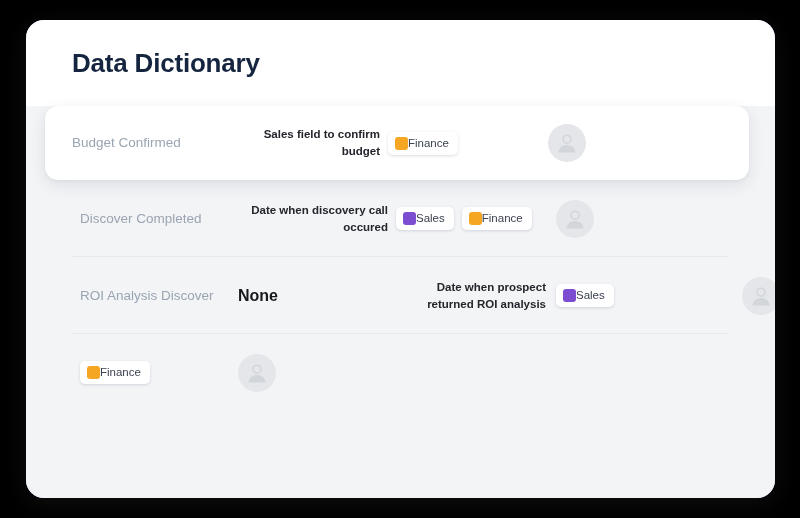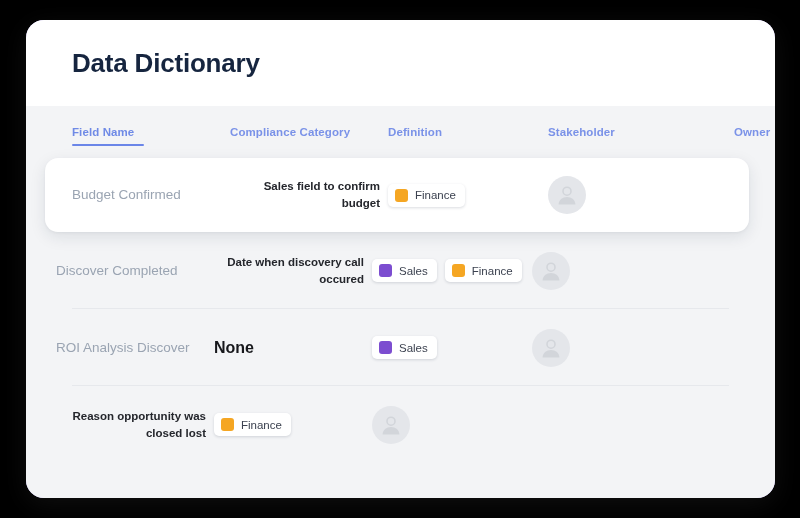--- a/index.html
+++ b/index.html
@@ -94,21 +94,21 @@
   }
   .row {
     height: 77px;
     position: relative;
   }
   .row .grid-inner {
     display: grid;
     grid-template-columns: 158px 158px 160px 186px 90px;
     align-items: center;
     height: 100%;
-    padding-left: 30px;
+    padding-left: 54px;
   }
 
   
   .row.selected {
     background: #ffffff;
     border-radius: 13px;
     margin: 0 26px 0 19px;
     box-shadow: 0 5px 16px rgba(22,37,63,0.10), 0 1px 3px rgba(22,37,63,0.05);
     height: 74px;
   }
@@ -146,22 +146,21 @@
   }
 
   
   .tags {
     display: flex;
     gap: 8px;
     align-items: center;
   }
   .tag {
     display: inline-flex;
-    align-items: center;
-    gap: 7px;
+    align-items: flex-start;
     background: #ffffff;
     border-radius: 5px;
     padding: 5px 9px 5px 7px;
     box-shadow: 0 1px 3px rgba(22,37,63,0.16);
     white-space: nowrap;
   }
   .tag .swatch {
     width: 13px;
     height: 13px;
     border-radius: 3px;
@@ -190,27 +189,20 @@
 <div id="app">
 
   <div class="card">
 
     <div class="title-bar">
       <div class="title">Data Dictionary</div>
     </div>
 
     <div class="table-region">
 
-      <div class="grid col-head-row" id="col-head-row">
-          <div class="col-head active">Field Name<span class="underline"></span></div>
-          <div class="col-head">Compliance Category</div>
-          <div class="col-head">Definition</div>
-          <div class="col-head">Stakeholder</div>
-          <div class="col-head">Owner</div>
-        </div>
 
       <div class="rows" id="table-body">
           <div class="row selected">
             <div class="grid-inner">
               <div class="field-name">Budget Confirmed</div>
               <div class="definition">Sales field to confirm budget</div>
               <div class="tags">
                 <div class="tag">
                   <span class="swatch" style="background: rgb(245, 166, 35);"></span>
                   <span class="tag-label">Finance</span>
@@ -244,38 +236,38 @@
                   <path d="M3.6 21.5c0-4.6 3.8-7.6 8.4-7.6s8.4 3 8.4 7.6" fill="#d2d5da"></path>
                 </svg>
               </div>
             </div>
             <div class="row-divider"></div>
           </div>
           <div class="row">
             <div class="grid-inner">
               <div class="field-name">ROI Analysis Discover</div>
               <div class="category">None</div>
+              <div class="definition">Date when prospect returned ROI analysis</div>
               <div class="tags">
                 <div class="tag">
                   <span class="swatch" style="background: rgb(124, 77, 208);"></span>
                   <span class="tag-label">Sales</span>
                 </div>
               </div>
               <div class="avatar">
                 <svg width="24" height="24" viewBox="0 0 24 24">
                   <circle cx="12" cy="8.2" r="4" fill="none" stroke="#d2d5da" stroke-width="1.6"></circle>
                   <path d="M3.6 21.5c0-4.6 3.8-7.6 8.4-7.6s8.4 3 8.4 7.6" fill="#d2d5da"></path>
                 </svg>
               </div>
             </div>
             <div class="row-divider"></div>
           </div>
           <div class="row">
             <div class="grid-inner">
-              <div class="definition">Reason opportunity was closed lost</div>
               <div class="tags">
                 <div class="tag">
                   <span class="swatch" style="background: rgb(245, 166, 35);"></span>
                   <span class="tag-label">Finance</span>
                 </div>
               </div>
               <div class="avatar">
                 <svg width="24" height="24" viewBox="0 0 24 24">
                   <circle cx="12" cy="8.2" r="4" fill="none" stroke="#d2d5da" stroke-width="1.6"></circle>
                   <path d="M3.6 21.5c0-4.6 3.8-7.6 8.4-7.6s8.4 3 8.4 7.6" fill="#d2d5da"></path>

